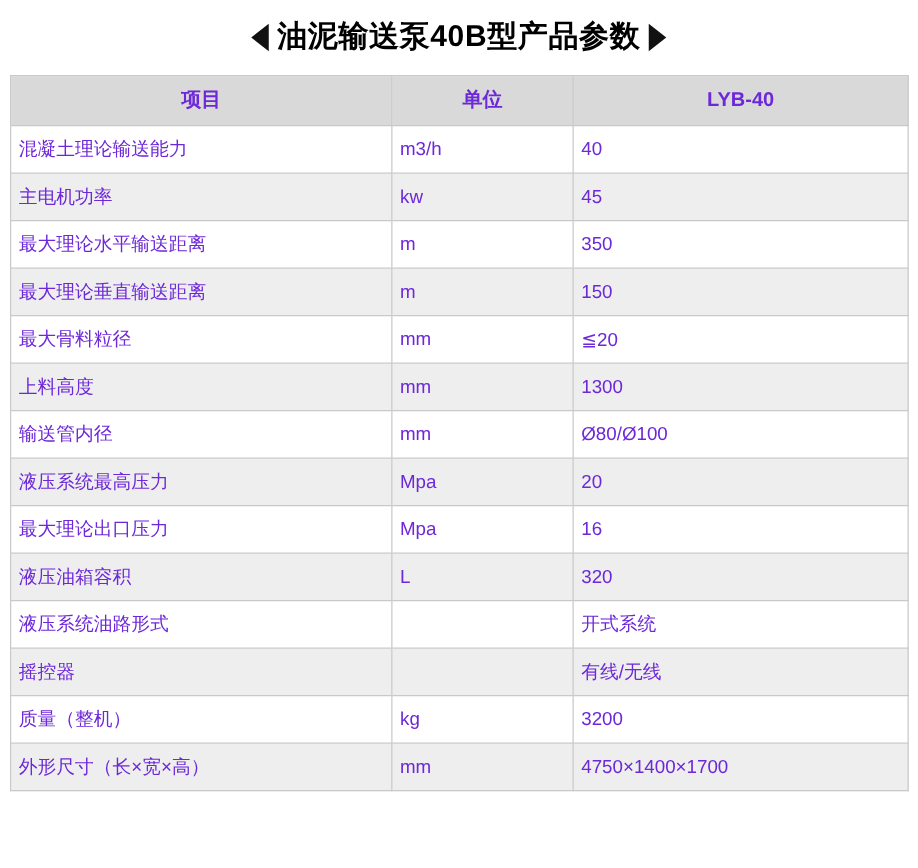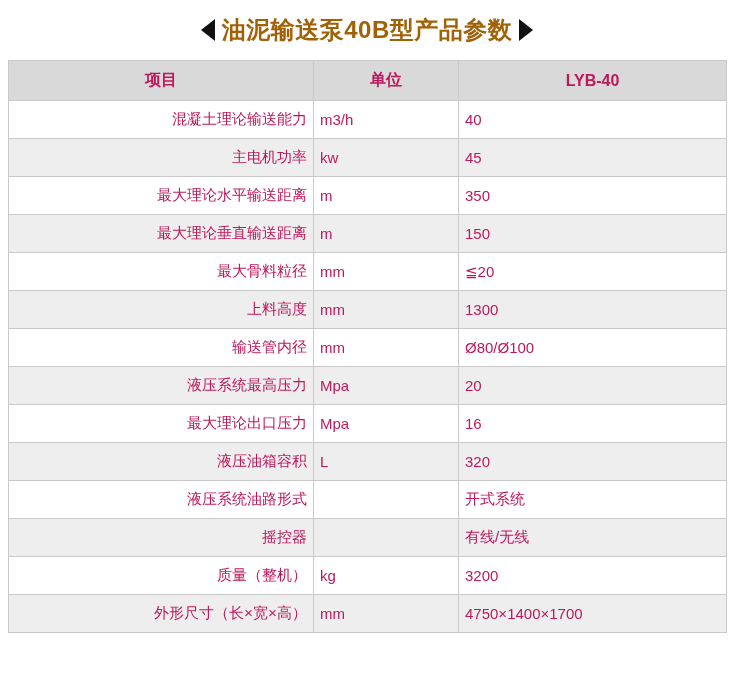--- a/index.html
+++ b/index.html
@@ -23,21 +23,21 @@
   .title-wrap {
     display: flex;
     align-items: center;
     justify-content: center;
     height: 60px;
     gap: 4px;
   }
   .title-text {
     font-size: 24px;
     font-weight: bold;
-    color: #a16207;
+    color: #000000;
     letter-spacing: 0.5px;
     line-height: 1;
   }
   .tri {
     width: 0;
     height: 0;
     border-top: 11px solid transparent;
     border-bottom: 11px solid transparent;
   }
   .tri-left {
@@ -52,38 +52,37 @@
     border-collapse: collapse;
     width: 718px;
     margin: 0 8px;
     table-layout: fixed;
   }
   table.spec th, table.spec td {
     border: 1px solid #c9c9c9;
     height: 38px;
     font-size: 15px;
     font-weight: normal;
-    color: #be185d;
+    color: #6d28d9;
     padding: 0 6px;
     box-sizing: border-box;
   }
   table.spec thead th {
     background: #d9d9d9;
     font-weight: bold;
     font-size: 16px;
     height: 40px;
     text-align: center;
   }
   col.c-item { width: 305px; }
   col.c-unit { width: 145px; }
   col.c-val  { width: 268px; }
   td.item {
-    text-align: right;
+    text-align: left;
     padding-left: 50px;
-    font-family: Liberation Mono, monospace;
   }
   td.unit, td.val {
     text-align: left;
   }
   tr.alt td {
     background: #eeeeee;
   }
   tr.norm td {
     background: #ffffff;
   }

